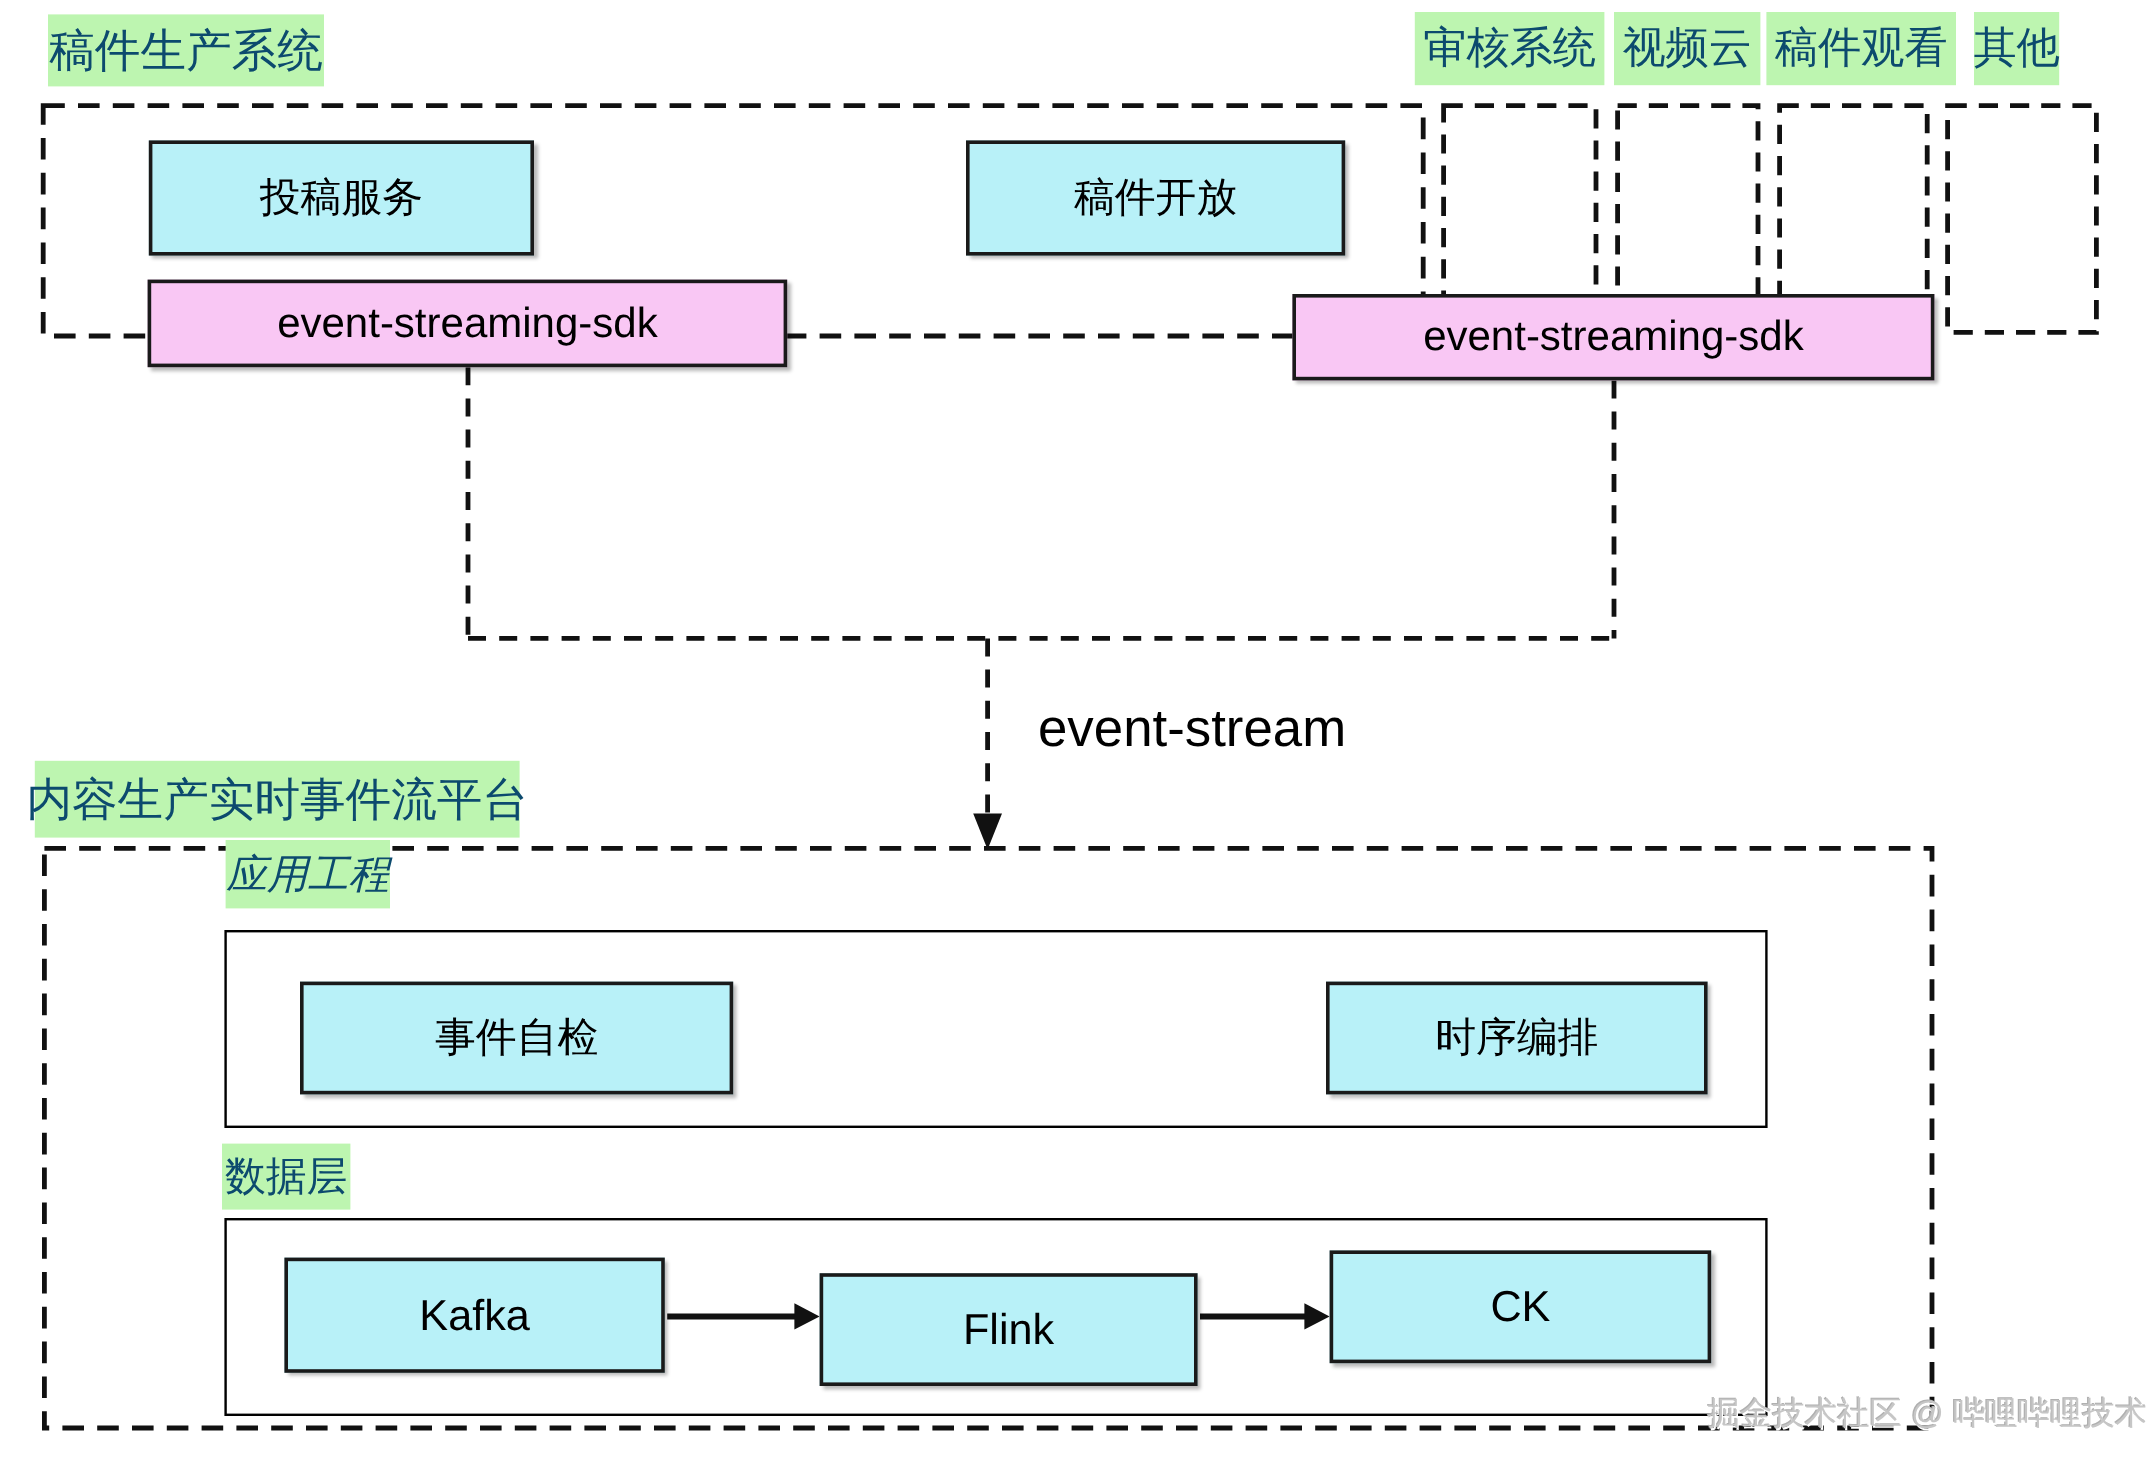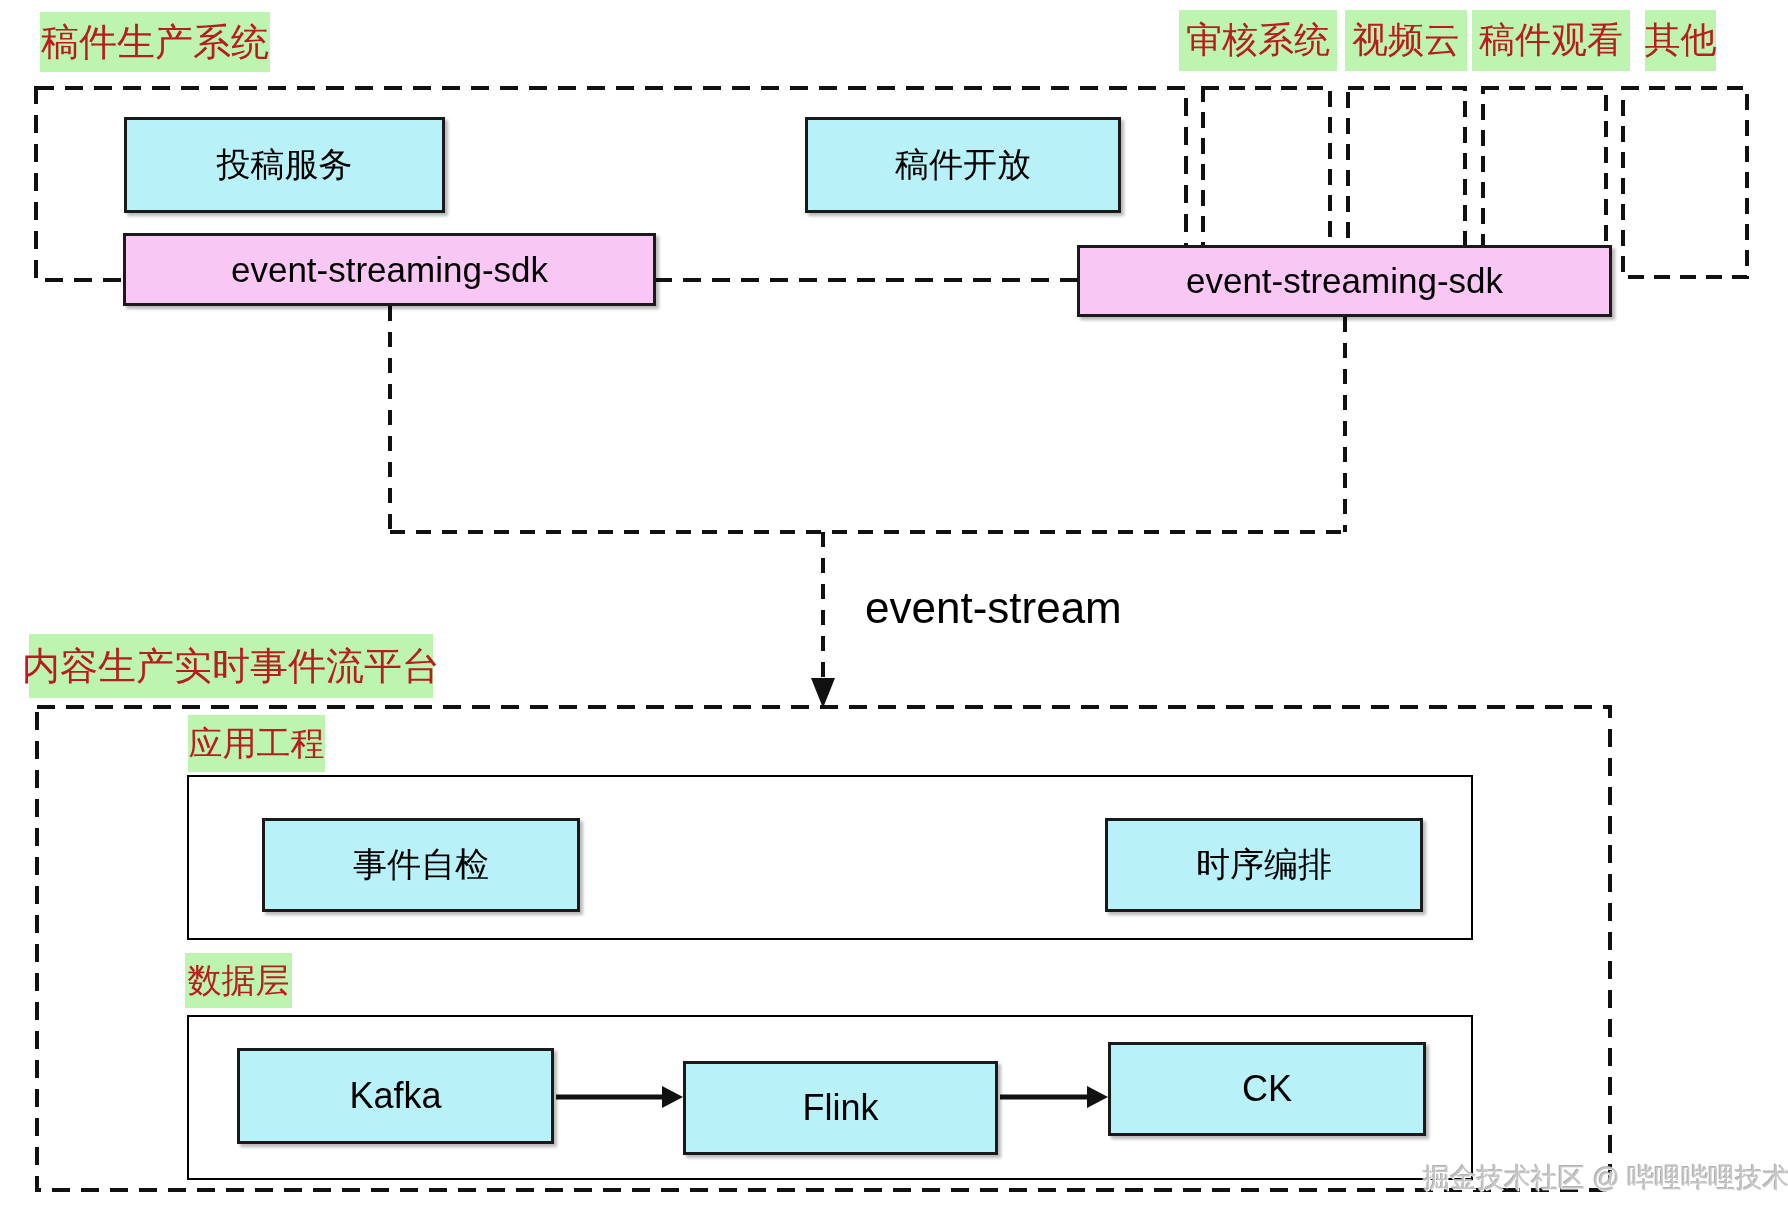--- a/index.html
+++ b/index.html
@@ -3,21 +3,21 @@
 <meta charset="utf-8">
 <style>
   html,body{margin:0;padding:0;background:#ffffff;}
   *{box-sizing:border-box;}
   .canvas{
     position:relative;width:1788px;height:1220px;background:#ffffff;overflow:hidden;
     font-family:"Liberation Sans","DejaVu Sans",sans-serif;color:#000;
   }
   svg.layer{position:absolute;left:0;top:0;width:1788px;height:1220px;}
   .glabel{
-    position:absolute;background:#bdf5b0;color:#b91c1c;
+    position:absolute;background:#bdf5b0;color:#0c4a6e;
     display:flex;align-items:center;justify-content:center;
     font-weight:500;white-space:nowrap;z-index:6;
   }
   .cyanbox{
     position:absolute;background:#b8f1f8;border:3px solid #1a1a1a;
     box-shadow:3px 3px 3px rgba(0,0,0,.28);
     display:flex;align-items:center;justify-content:center;
     font-size:34px;z-index:3;white-space:nowrap;
   }
   .pinkbox{
@@ -66,33 +66,33 @@
     <path d="M1000 1097 H1088" fill="none" stroke="#111" stroke-width="5"></path>
     <polygon points="1108,1097 1087,1086 1087,1108" fill="#111"></polygon>
   </svg>
 
   <div class="glabel" style="left:40px;top:12px;width:230px;height:60px;font-size:38px;">稿件生产系统</div>
   <div class="glabel" style="left:1179px;top:10px;width:158px;height:61px;font-size:36px;">审核系统</div>
   <div class="glabel" style="left:1345px;top:10px;width:122px;height:61px;font-size:36px;text-align:right;">视频云</div>
   <div class="glabel" style="left:1472px;top:10px;width:158px;height:61px;font-size:36px;">稿件观看</div>
   <div class="glabel" style="left:1645px;top:10px;width:71px;height:61px;font-size:36px;">其他</div>
   <div class="glabel" style="left:29px;top:634px;width:404px;height:64px;font-size:38px;">内容生产实时事件流平台</div>
-  <div class="glabel" style="left:188px;top:715px;width:137px;height:57px;font-size:34px;">应用工程</div>
+  <div class="glabel" style="left:188px;top:700px;width:137px;height:57px;font-size:34px;font-style:italic;">应用工程</div>
   <div class="glabel" style="left:185px;top:953px;width:107px;height:55px;font-size:34px;">数据层</div>
 
   <div class="cyanbox" style="left:124px;top:117px;width:321px;height:96px;">投稿服务</div>
   <div class="cyanbox" style="left:805px;top:117px;width:316px;height:96px;">稿件开放</div>
 
   <div class="pinkbox" style="left:123px;top:233px;width:533px;height:73px;">event-streaming-sdk</div>
   <div class="pinkbox" style="left:1077px;top:245px;width:535px;height:72px;">event-streaming-sdk</div>
 
   <div class="stream-label">event-stream</div>
 
   <div class="container" style="left:187px;top:775px;width:1286px;height:165px;"></div>
-  <div class="cyanbox" style="left:262px;top:818px;width:318px;height:94px;">事件自检</div>
+  <div class="cyanbox" style="left:250px;top:818px;width:361px;height:94px;">事件自检</div>
   <div class="cyanbox" style="left:1105px;top:818px;width:318px;height:94px;">时序编排</div>
 
   <div class="container" style="left:187px;top:1015px;width:1286px;height:165px;"></div>
   <div class="cyanbox" style="left:237px;top:1048px;width:317px;height:96px;font-size:36px;">Kafka</div>
   <div class="cyanbox" style="left:683px;top:1050px;width:315px;height:94px;font-size:36px;margin-top:11px;">Flink</div>
   <div class="cyanbox" style="left:1108px;top:1042px;width:318px;height:94px;font-size:36px;">CK</div>
 
   <div class="watermark">掘金技术社区 @ 哔哩哔哩技术</div>
 
 </div>

